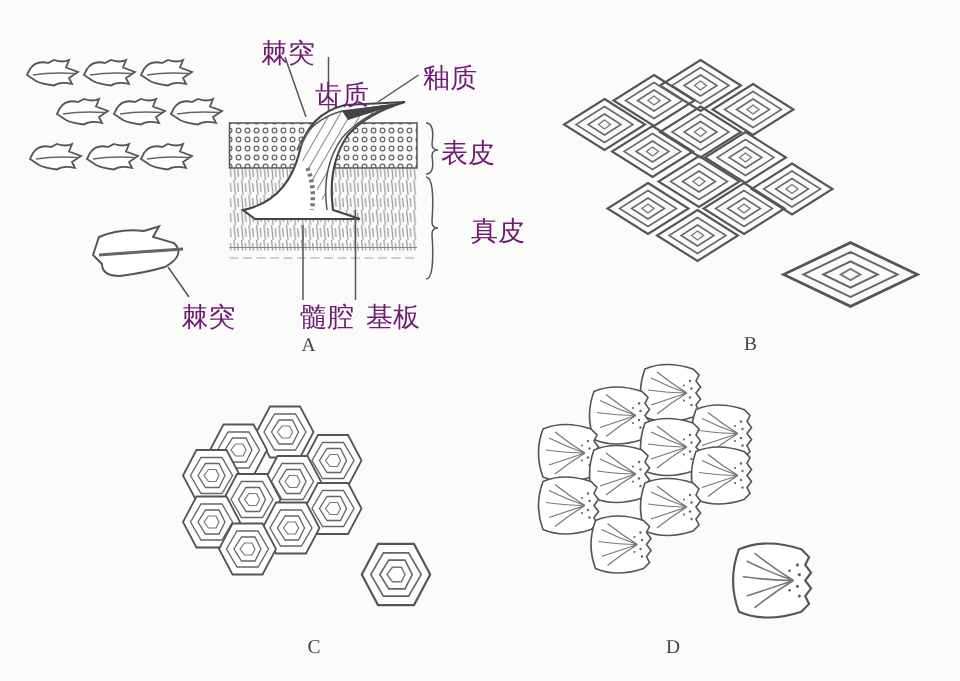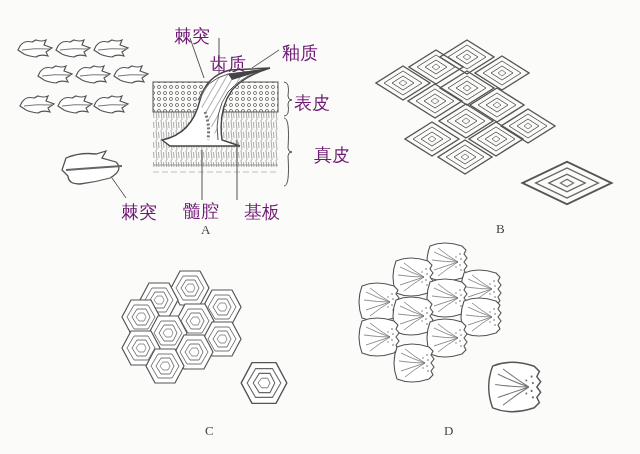--- a/index.html
+++ b/index.html
@@ -143,19 +143,19 @@
       </g>
   </g>
 </svg>
 
 <span class="lbl" style="left:174px;top:27px;">棘突</span>
 <span class="lbl" style="left:210px;top:27px;margin-top:28px;">齿质</span>
 <span class="lbl" style="left:282px;top:44px;">釉质</span>
 <span class="lbl" style="left:294px;top:94px;">表皮</span>
 <span class="lbl" style="left:294px;top:146px;margin-left:20px;">真皮</span>
 <span class="lbl" style="left:121px;top:203px;">棘突</span>
-<span class="lbl" style="left:183px;top:203px;font-family:Liberation Mono, monospace;">髓腔</span>
+<span class="lbl" style="left:200px;top:203px;">髓腔</span>
 <span class="lbl" style="left:244px;top:203px;">基板</span>
 
 <span class="panel" style="left:201px;top:222px;">A</span>
 <span class="panel" style="left:496px;top:221px;">B</span>
 <span class="panel" style="left:205px;top:423px;">C</span>
 <span class="panel" style="left:444px;top:423px;">D</span>
 
 </body></html>

